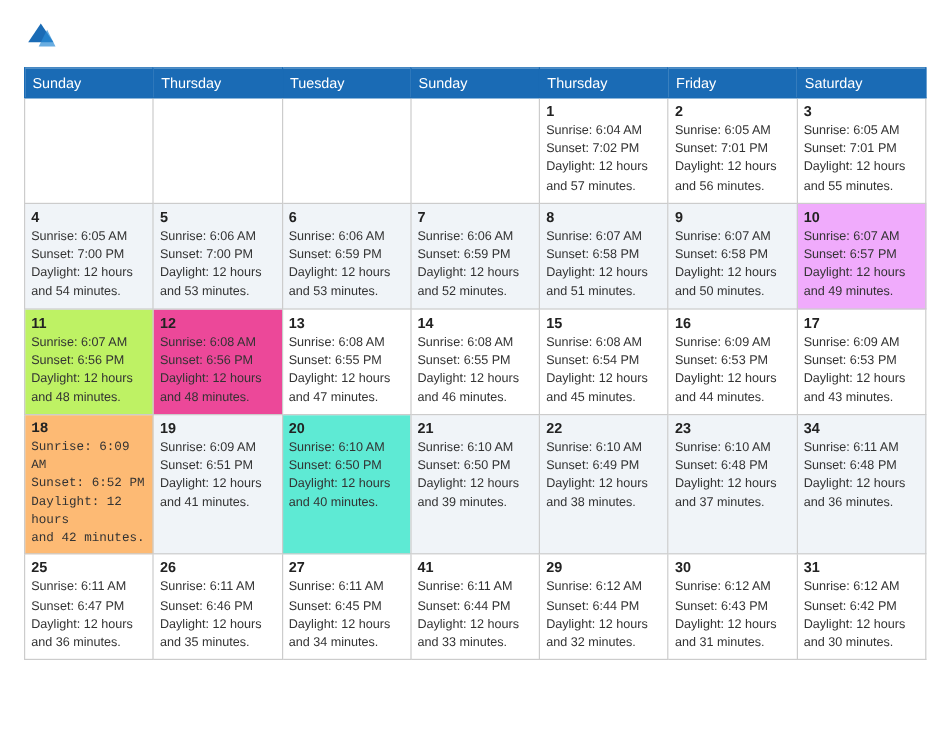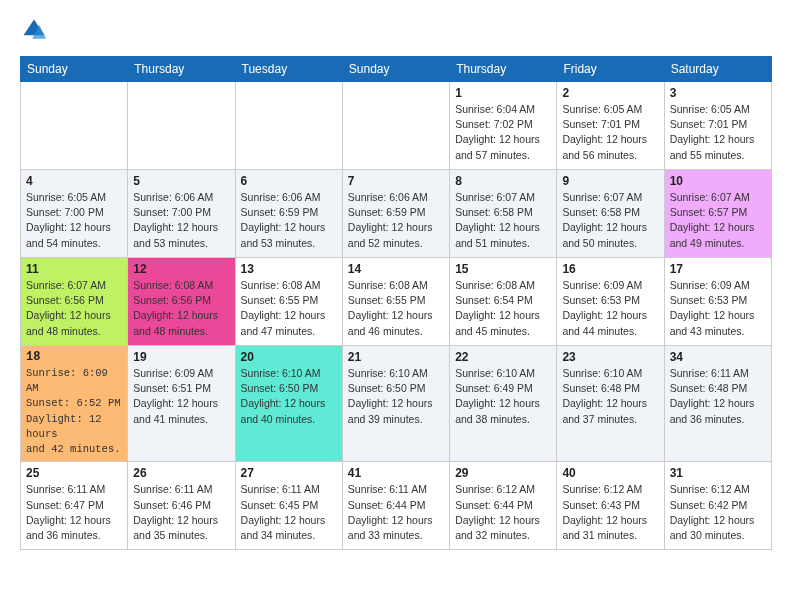--- a/index.html
+++ b/index.html
@@ -252,21 +252,21 @@
           </td>
           <td style="background: rgb(255, 255, 255);">
             <div class="day-num">41</div>
             <div class="day-info">Sunrise: 6:11 AM<br>Sunset: 6:44 PM<br>Daylight: 12 hours<br>and 33 minutes.</div>
           </td>
           <td style="background: rgb(255, 255, 255);">
             <div class="day-num">29</div>
             <div class="day-info">Sunrise: 6:12 AM<br>Sunset: 6:44 PM<br>Daylight: 12 hours<br>and 32 minutes.</div>
           </td>
           <td style="background: rgb(255, 255, 255);">
-            <div class="day-num">40</div>
+            <div class="day-num">30</div>
             <div class="day-info">Sunrise: 6:12 AM<br>Sunset: 6:43 PM<br>Daylight: 12 hours<br>and 31 minutes.</div>
           </td>
           <td style="background: rgb(255, 255, 255);">
             <div class="day-num">31</div>
             <div class="day-info">Sunrise: 6:12 AM<br>Sunset: 6:42 PM<br>Daylight: 12 hours<br>and 30 minutes.</div>
           </td>
         </tr>
       </tbody>
   </table>
 </div>

